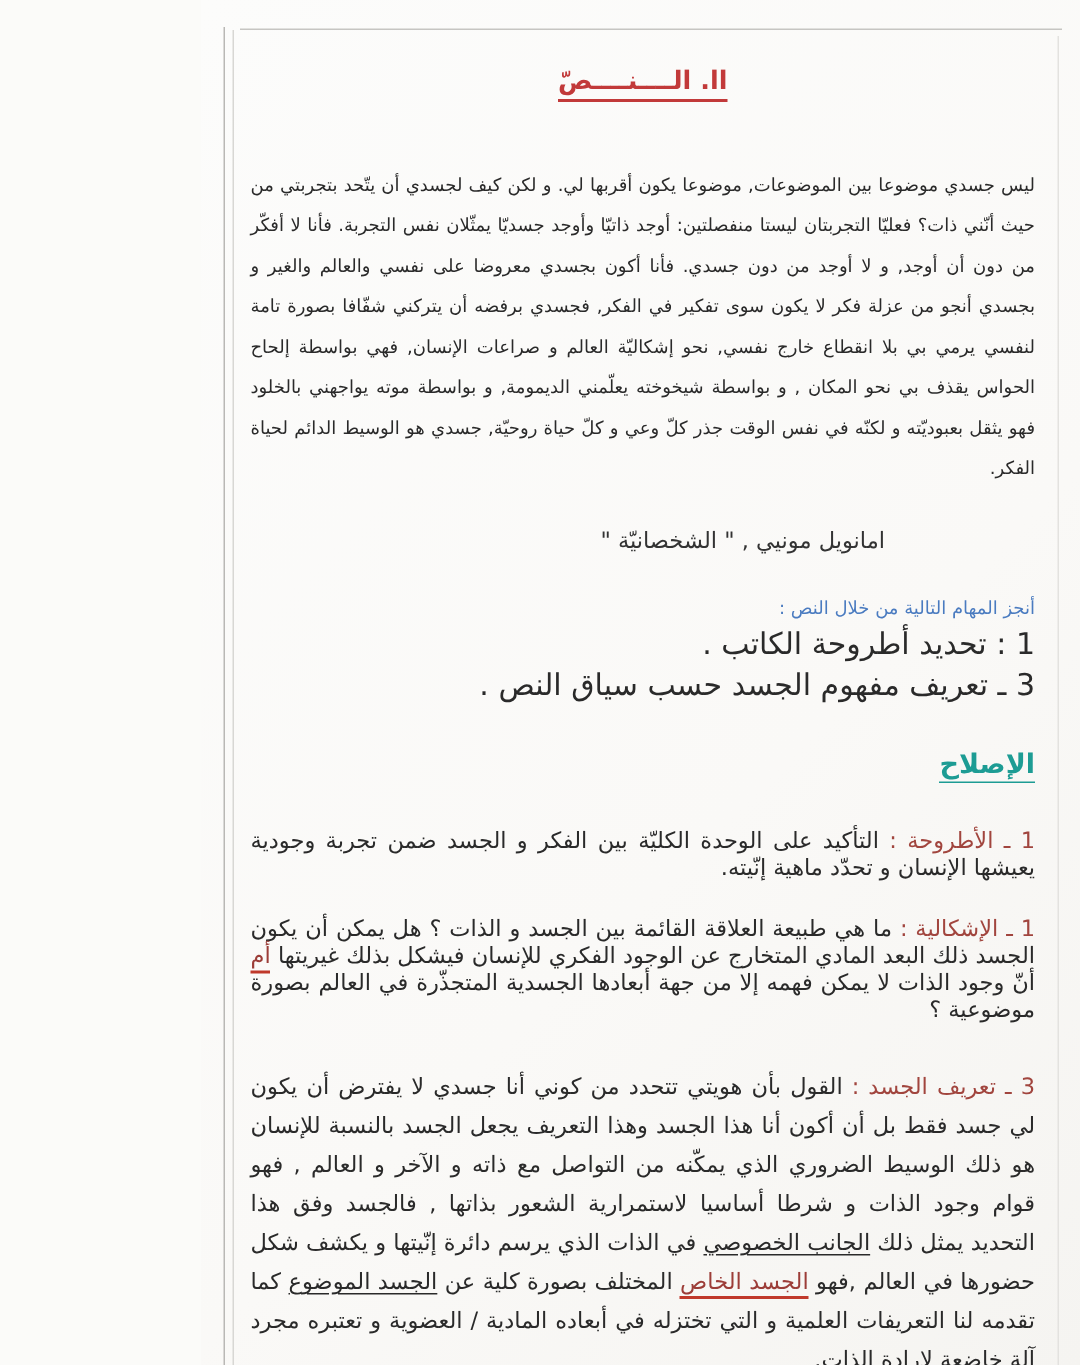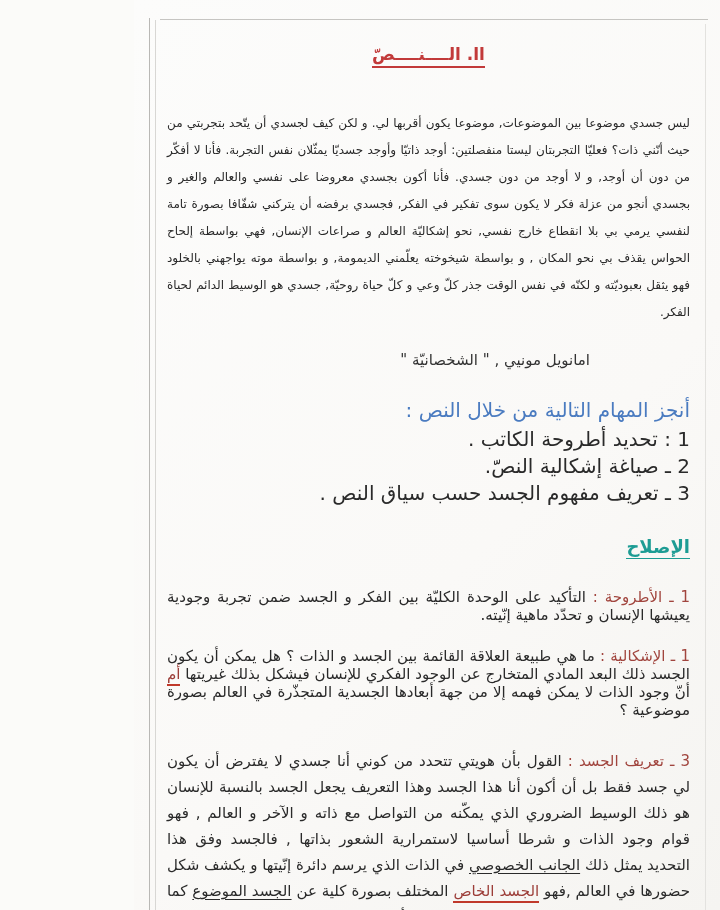--- a/index.html
+++ b/index.html
@@ -62,21 +62,21 @@
   .attribution {
     margin-top: 25px;
     text-align: right;
     padding-right: 100px;
     font-size: 15px;
     color: #333333;
   }
   .tasks-heading {
     margin-top: 29px;
     text-align: right;
-    font-size: 20px;
+    font-size: 12px;
     color: #4a7bc0;
   }
   .task-list {
     margin-top: 4px;
     font-size: 20px;
     line-height: 27px;
     text-align: right;
     color: #2a2a2a;
   }
   .correction-heading {
@@ -128,21 +128,20 @@
     </div>
 
     <div class="main-paragraph">ليس جسدي موضوعا بين الموضوعات, موضوعا يكون أقربها لي. و لكن كيف لجسدي أن يتّحد بتجربتي من حيث أنّني ذات؟ فعليّا التجربتان ليستا منفصلتين: أوجد ذاتيّا وأوجد جسديّا يمثّلان نفس التجربة. فأنا لا أفكّر من دون أن أوجد, و لا أوجد من دون جسدي. فأنا أكون بجسدي معروضا على نفسي والعالم والغير و بجسدي أنجو من عزلة فكر لا يكون سوى تفكير في الفكر, فجسدي برفضه أن يتركني شفّافا بصورة تامة لنفسي يرمي بي بلا انقطاع خارج نفسي, نحو إشكاليّة العالم و صراعات الإنسان, فهي بواسطة إلحاح الحواس يقذف بي نحو المكان , و بواسطة شيخوخته يعلّمني الديمومة, و بواسطة موته يواجهني بالخلود فهو يثقل بعبوديّته و لكنّه في نفس الوقت جذر كلّ وعي و كلّ حياة روحيّة, جسدي هو الوسيط الدائم لحياة الفكر.</div>
 
     <div class="attribution">امانويل مونيي , " الشخصانيّة "</div>
 
     <div class="tasks-heading">أنجز المهام التالية من خلال النص :</div>
 
     <div class="task-list">
       <div>1 : تحديد أطروحة الكاتب .</div>
-      <div>2 ـ صياغة إشكالية النصّ.</div>
       <div>3 ـ تعريف مفهوم الجسد حسب سياق النص .</div>
     </div>
 
     <div class="correction-heading">
       <span>الإصلاح</span>
     </div>
 
     <div class="correction-item item-1">
       <span class="label-red">1 ـ الأطروحة :</span><span> التأكيد على الوحدة الكليّة بين الفكر و الجسد ضمن تجربة وجودية يعيشها الإنسان و تحدّد ماهية إنّيته.</span>
     </div>

